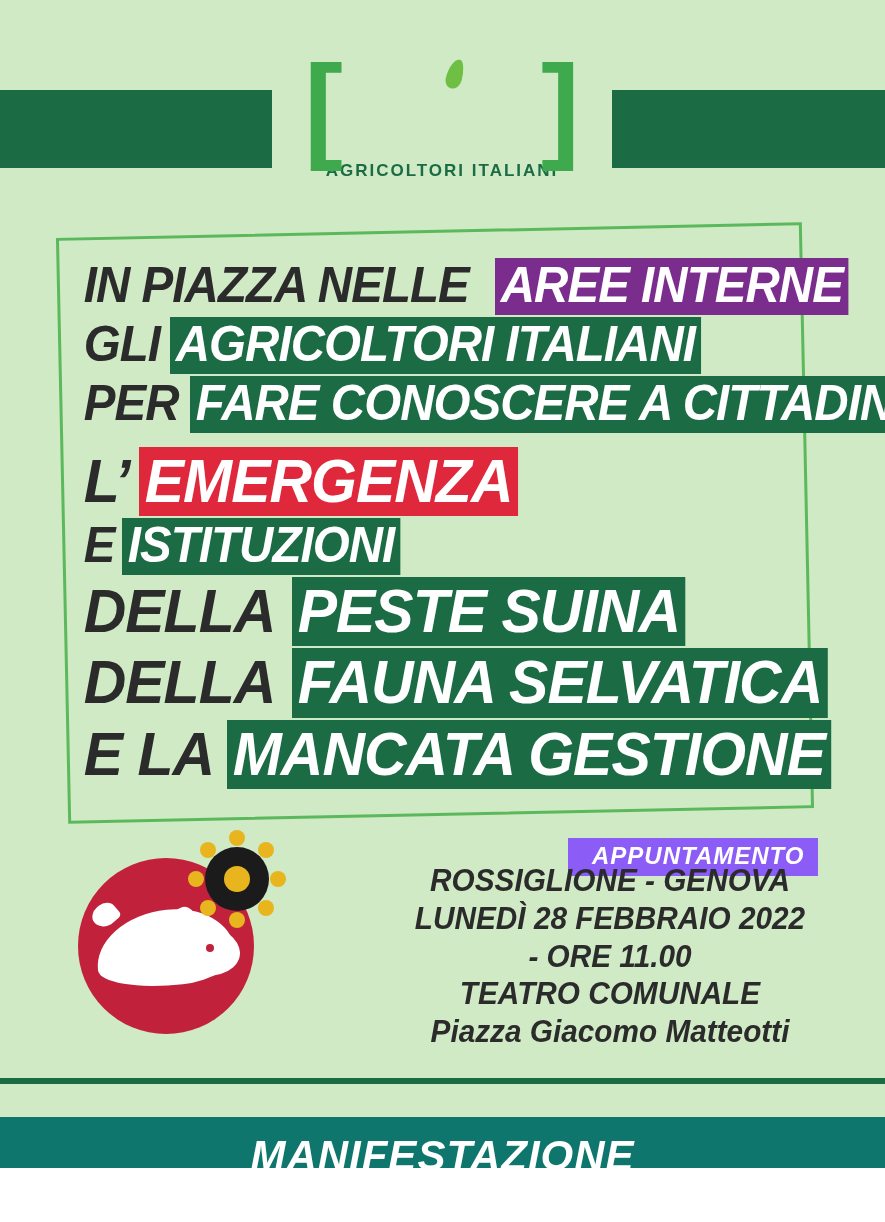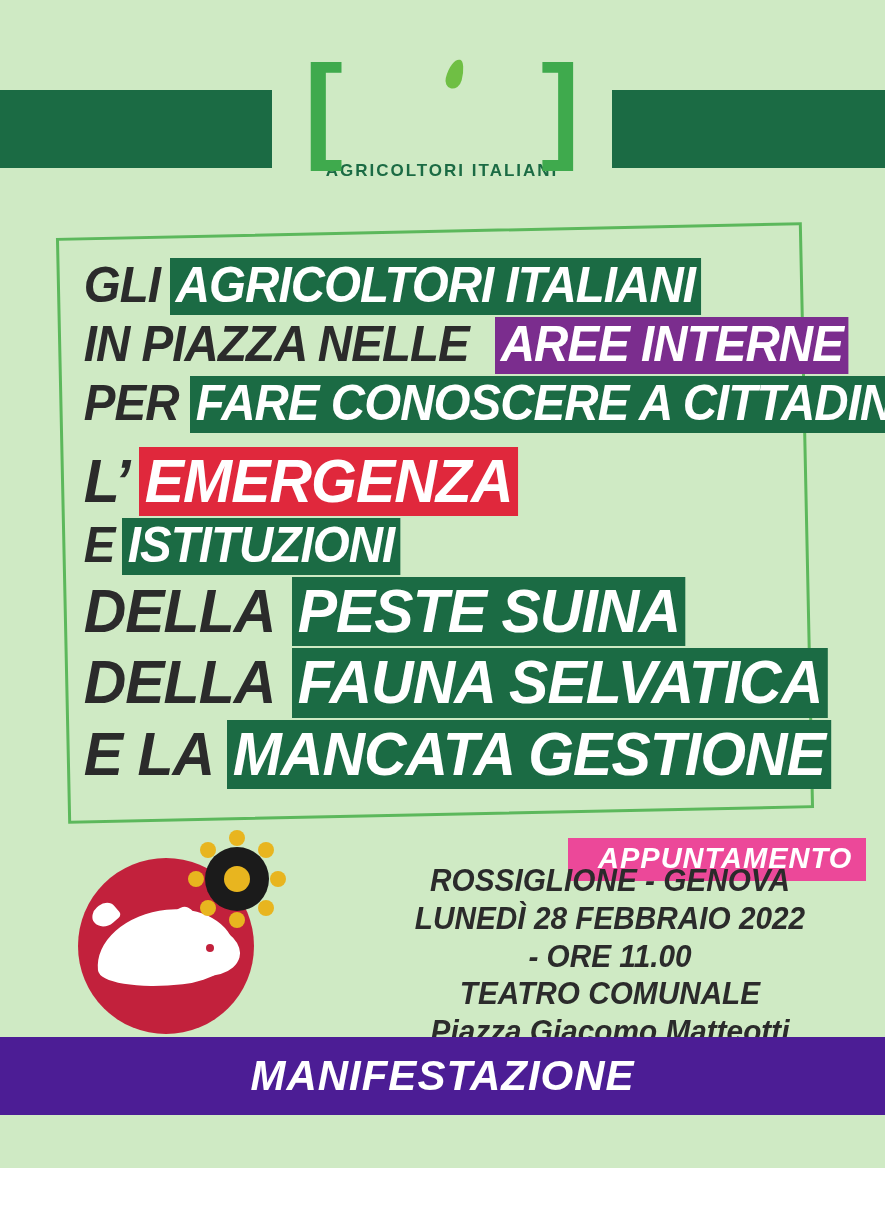--- a/index.html
+++ b/index.html
@@ -222,27 +222,27 @@
     position: absolute;
     border-radius: 50%;
     background: #e8b51f;
   }
 
   
   .appuntamento {
     position: absolute;
     left: 568px;
     top: 838px;
-    background: #ec4899;
+    background: #8b5cf6;
     color: #ffffff;
     font-weight: bold;
     font-style: italic;
-    font-size: 29px;
+    font-size: 24px;
     letter-spacing: 1px;
-    padding: 4px 14px 6px 30px;
+    padding: 4px 14px 6px 24px;
   }
   .event-lines {
     position: absolute;
     left: 400px;
     top: 862px;
     width: 420px;
     text-align: center;
   }
   .event-lines div {
     font-family: "Liberation Sans", sans-serif;
@@ -264,24 +264,24 @@
     position: absolute;
     left: 0;
     top: 1078px;
     width: 885px;
     height: 6px;
     background: #1b6b44;
   }
   .bottom-band {
     position: absolute;
     left: 0;
-    top: 1037px;
+    top: 1117px;
     width: 885px;
     height: 78px;
-    background: #4c1d95;
+    background: #0f766e;
     display: flex;
     align-items: center;
     justify-content: center;
   }
   .bottom-band span {
     color: #ffffff;
     font-weight: bold;
     font-style: italic;
     font-size: 42px;
     letter-spacing: 1px;
@@ -310,24 +310,24 @@
       </div>
       <div class="bracket right">]</div>
     </div>
     <div class="logo-sub">AGRICOLTORI  ITALIANI</div>
   </div>
 
   <div class="headline-frame"></div>
 
   <div class="headline">
     <div class="hl-line">
+      <span class="dark">IN PIAZZA NELLE</span><span class="on-purple">AREE INTERNE</span>
+    </div>
+    <div class="hl-line">
       <span class="dark">GLI</span><span class="on-green">AGRICOLTORI  ITALIANI</span>
-    </div>
-    <div class="hl-line">
-      <span class="dark">IN PIAZZA NELLE</span><span class="on-purple">AREE INTERNE</span>
     </div>
     <div class="hl-line">
       <span class="dark">PER</span><span class="on-green">FARE CONOSCERE A CITTADINI</span>
     </div>
     <div class="hl-line" style="margin-top:14px;">
       <span class="dark big">L’</span><span class="on-red big">EMERGENZA</span>
     </div>
     <div class="hl-line">
       <span class="dark">E</span><span class="on-green">ISTITUZIONI</span>
     </div>

